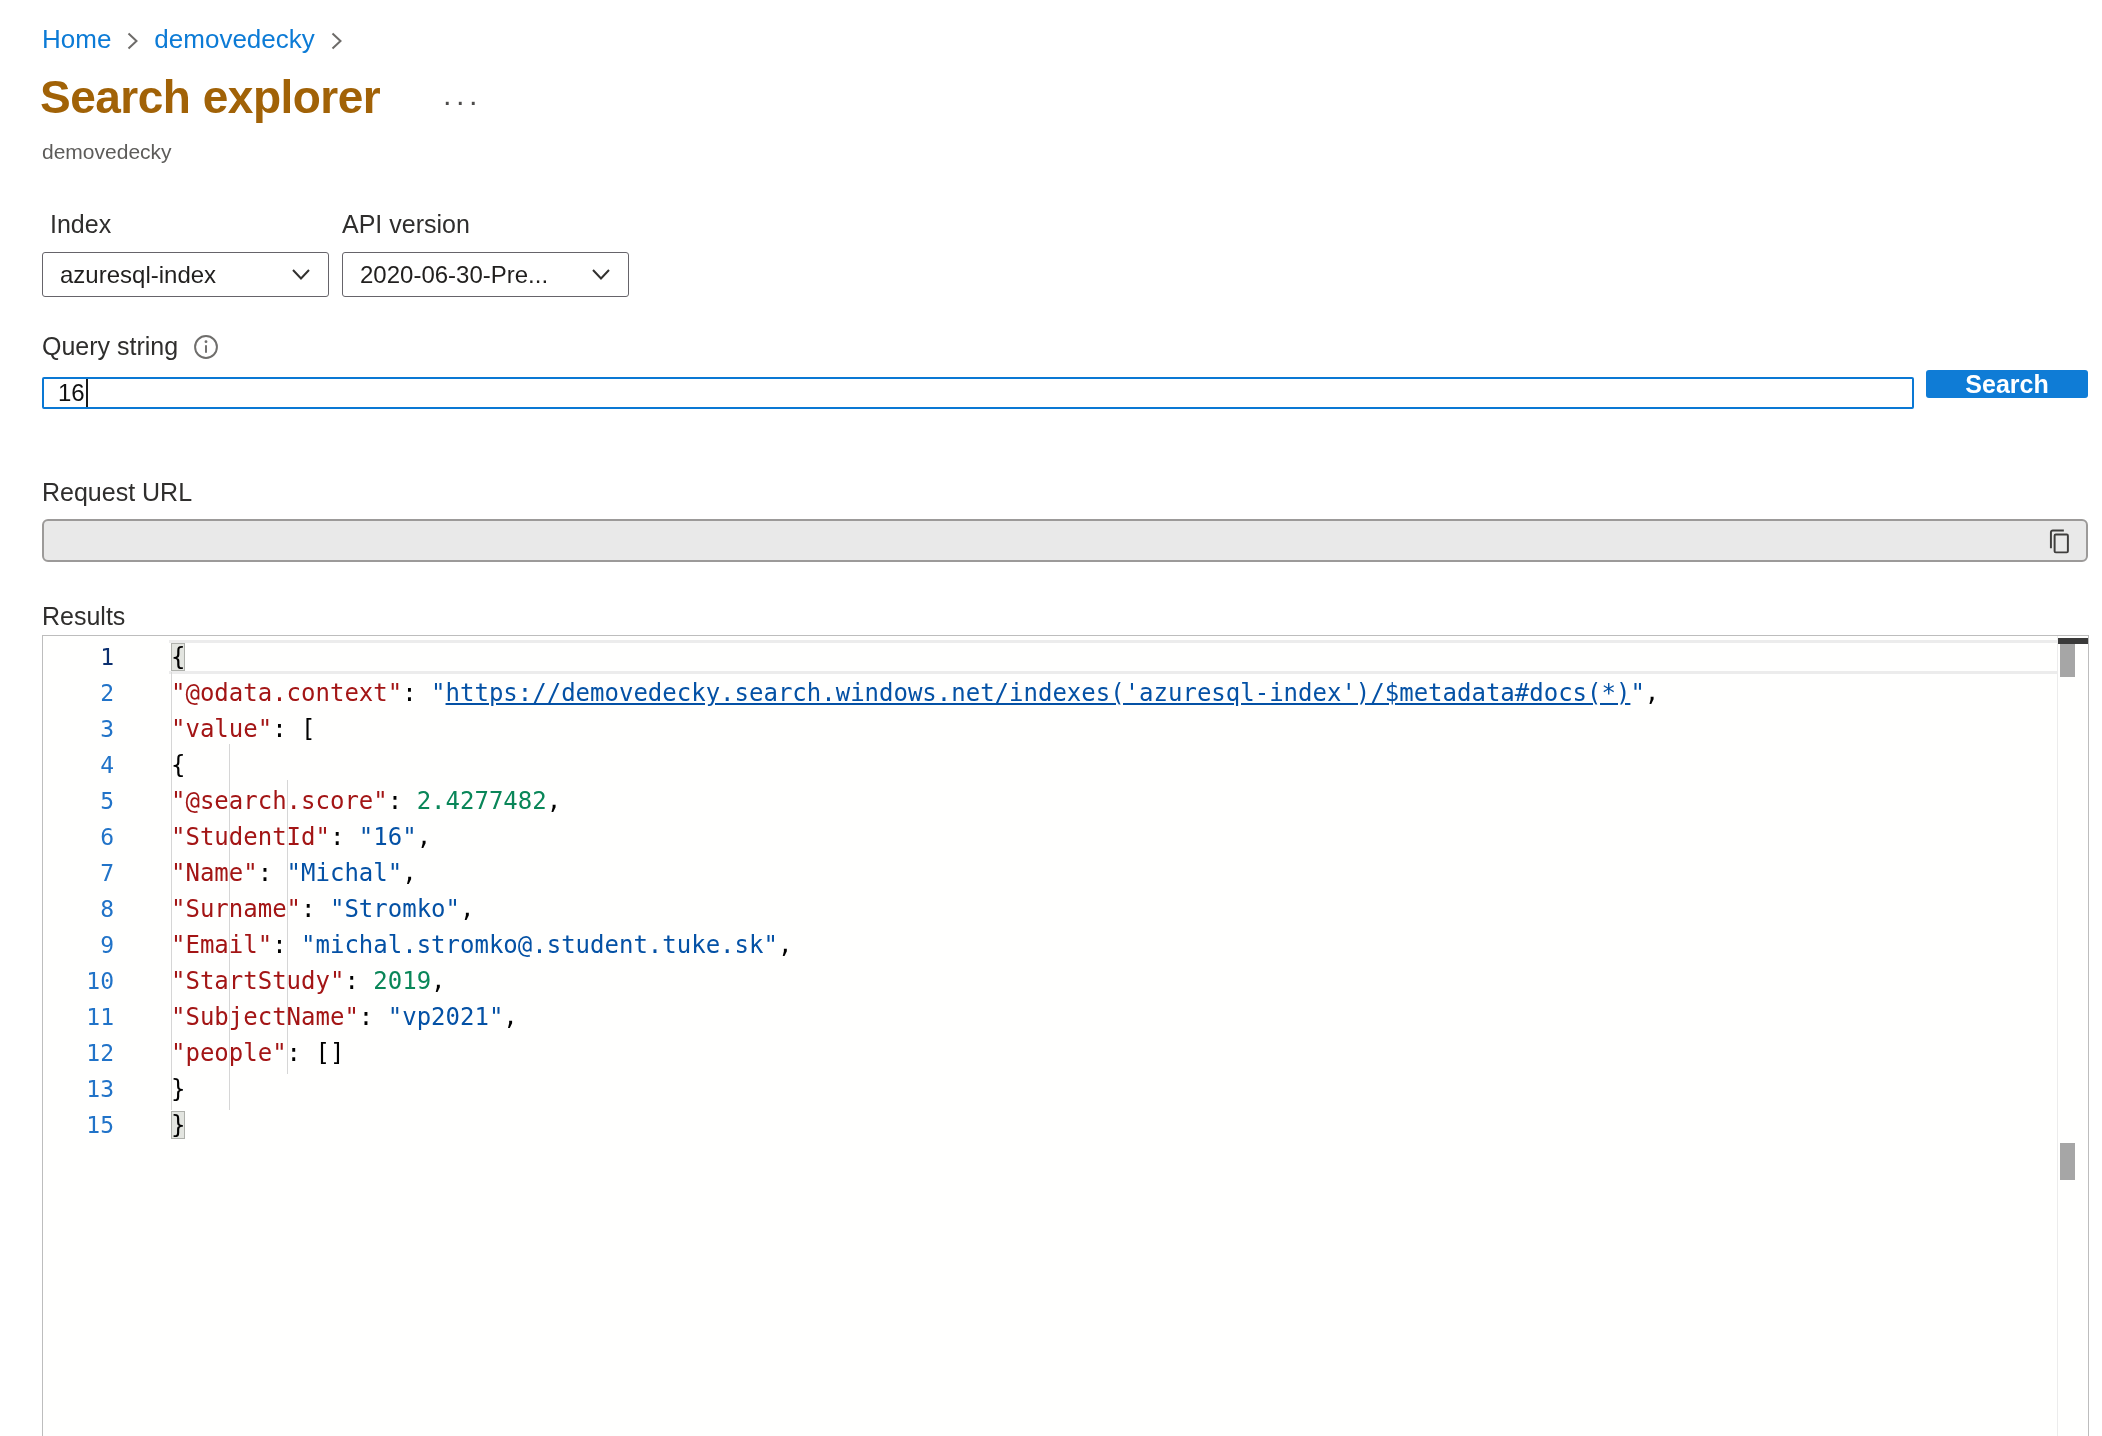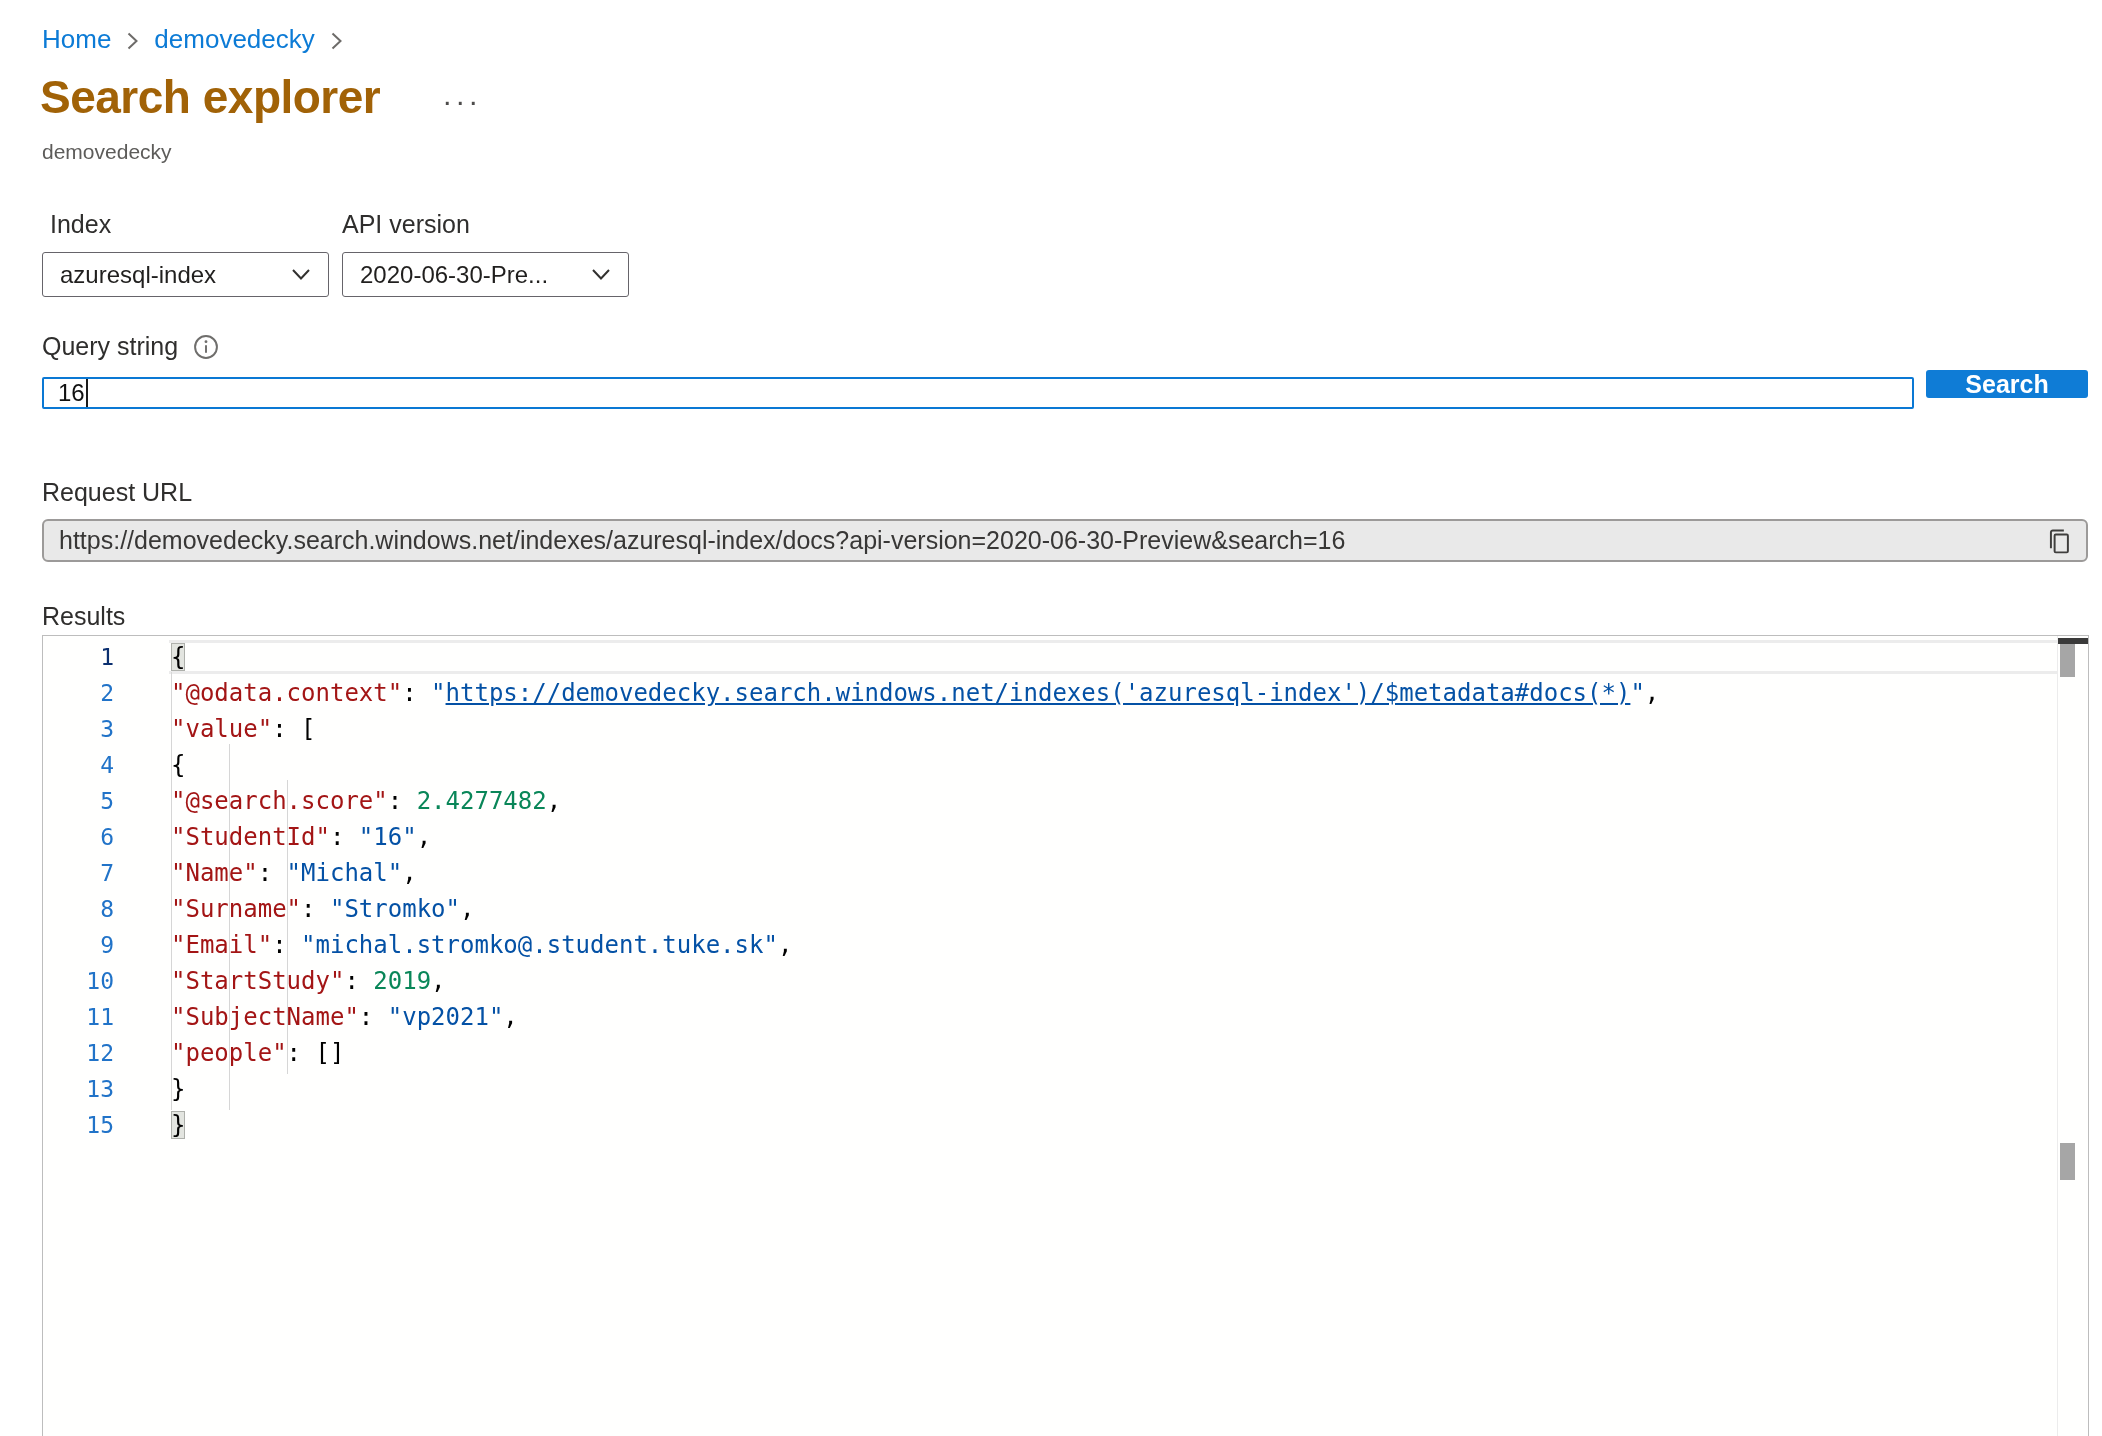--- a/index.html
+++ b/index.html
@@ -132,21 +132,20 @@
   </span>
 </div>
 <div class="abs q-input">
   <span class="q-text">16</span>
   <span class="caret"></span>
 </div>
 <button class="abs search-btn">Search</button>
 
 <div class="abs fld-label lbl-rurl">Request URL</div>
 <div class="abs rurl">
-  <span class="rurl-text">https://demovedecky.search.windows.net/indexes/azuresql-index/docs?api-version=2020-06-30-Preview&amp;search=16</span>
   <span class="copy">
     <svg width="28" height="30" viewBox="0 0 24 26">
       <rect x="8.2" y="6.5" width="11.5" height="15.5" rx="1" fill="none" stroke="#3f3e3d" stroke-width="1.7"></rect>
       <path d="M5 18.5 V4.6 A1.6 1.6 0 0 1 6.6 3 H16.2" fill="none" stroke="#3f3e3d" stroke-width="1.7"></path>
     </svg>
   </span>
 </div>
 
 <div class="abs fld-label lbl-results">Results</div>
 <div class="abs editor">

